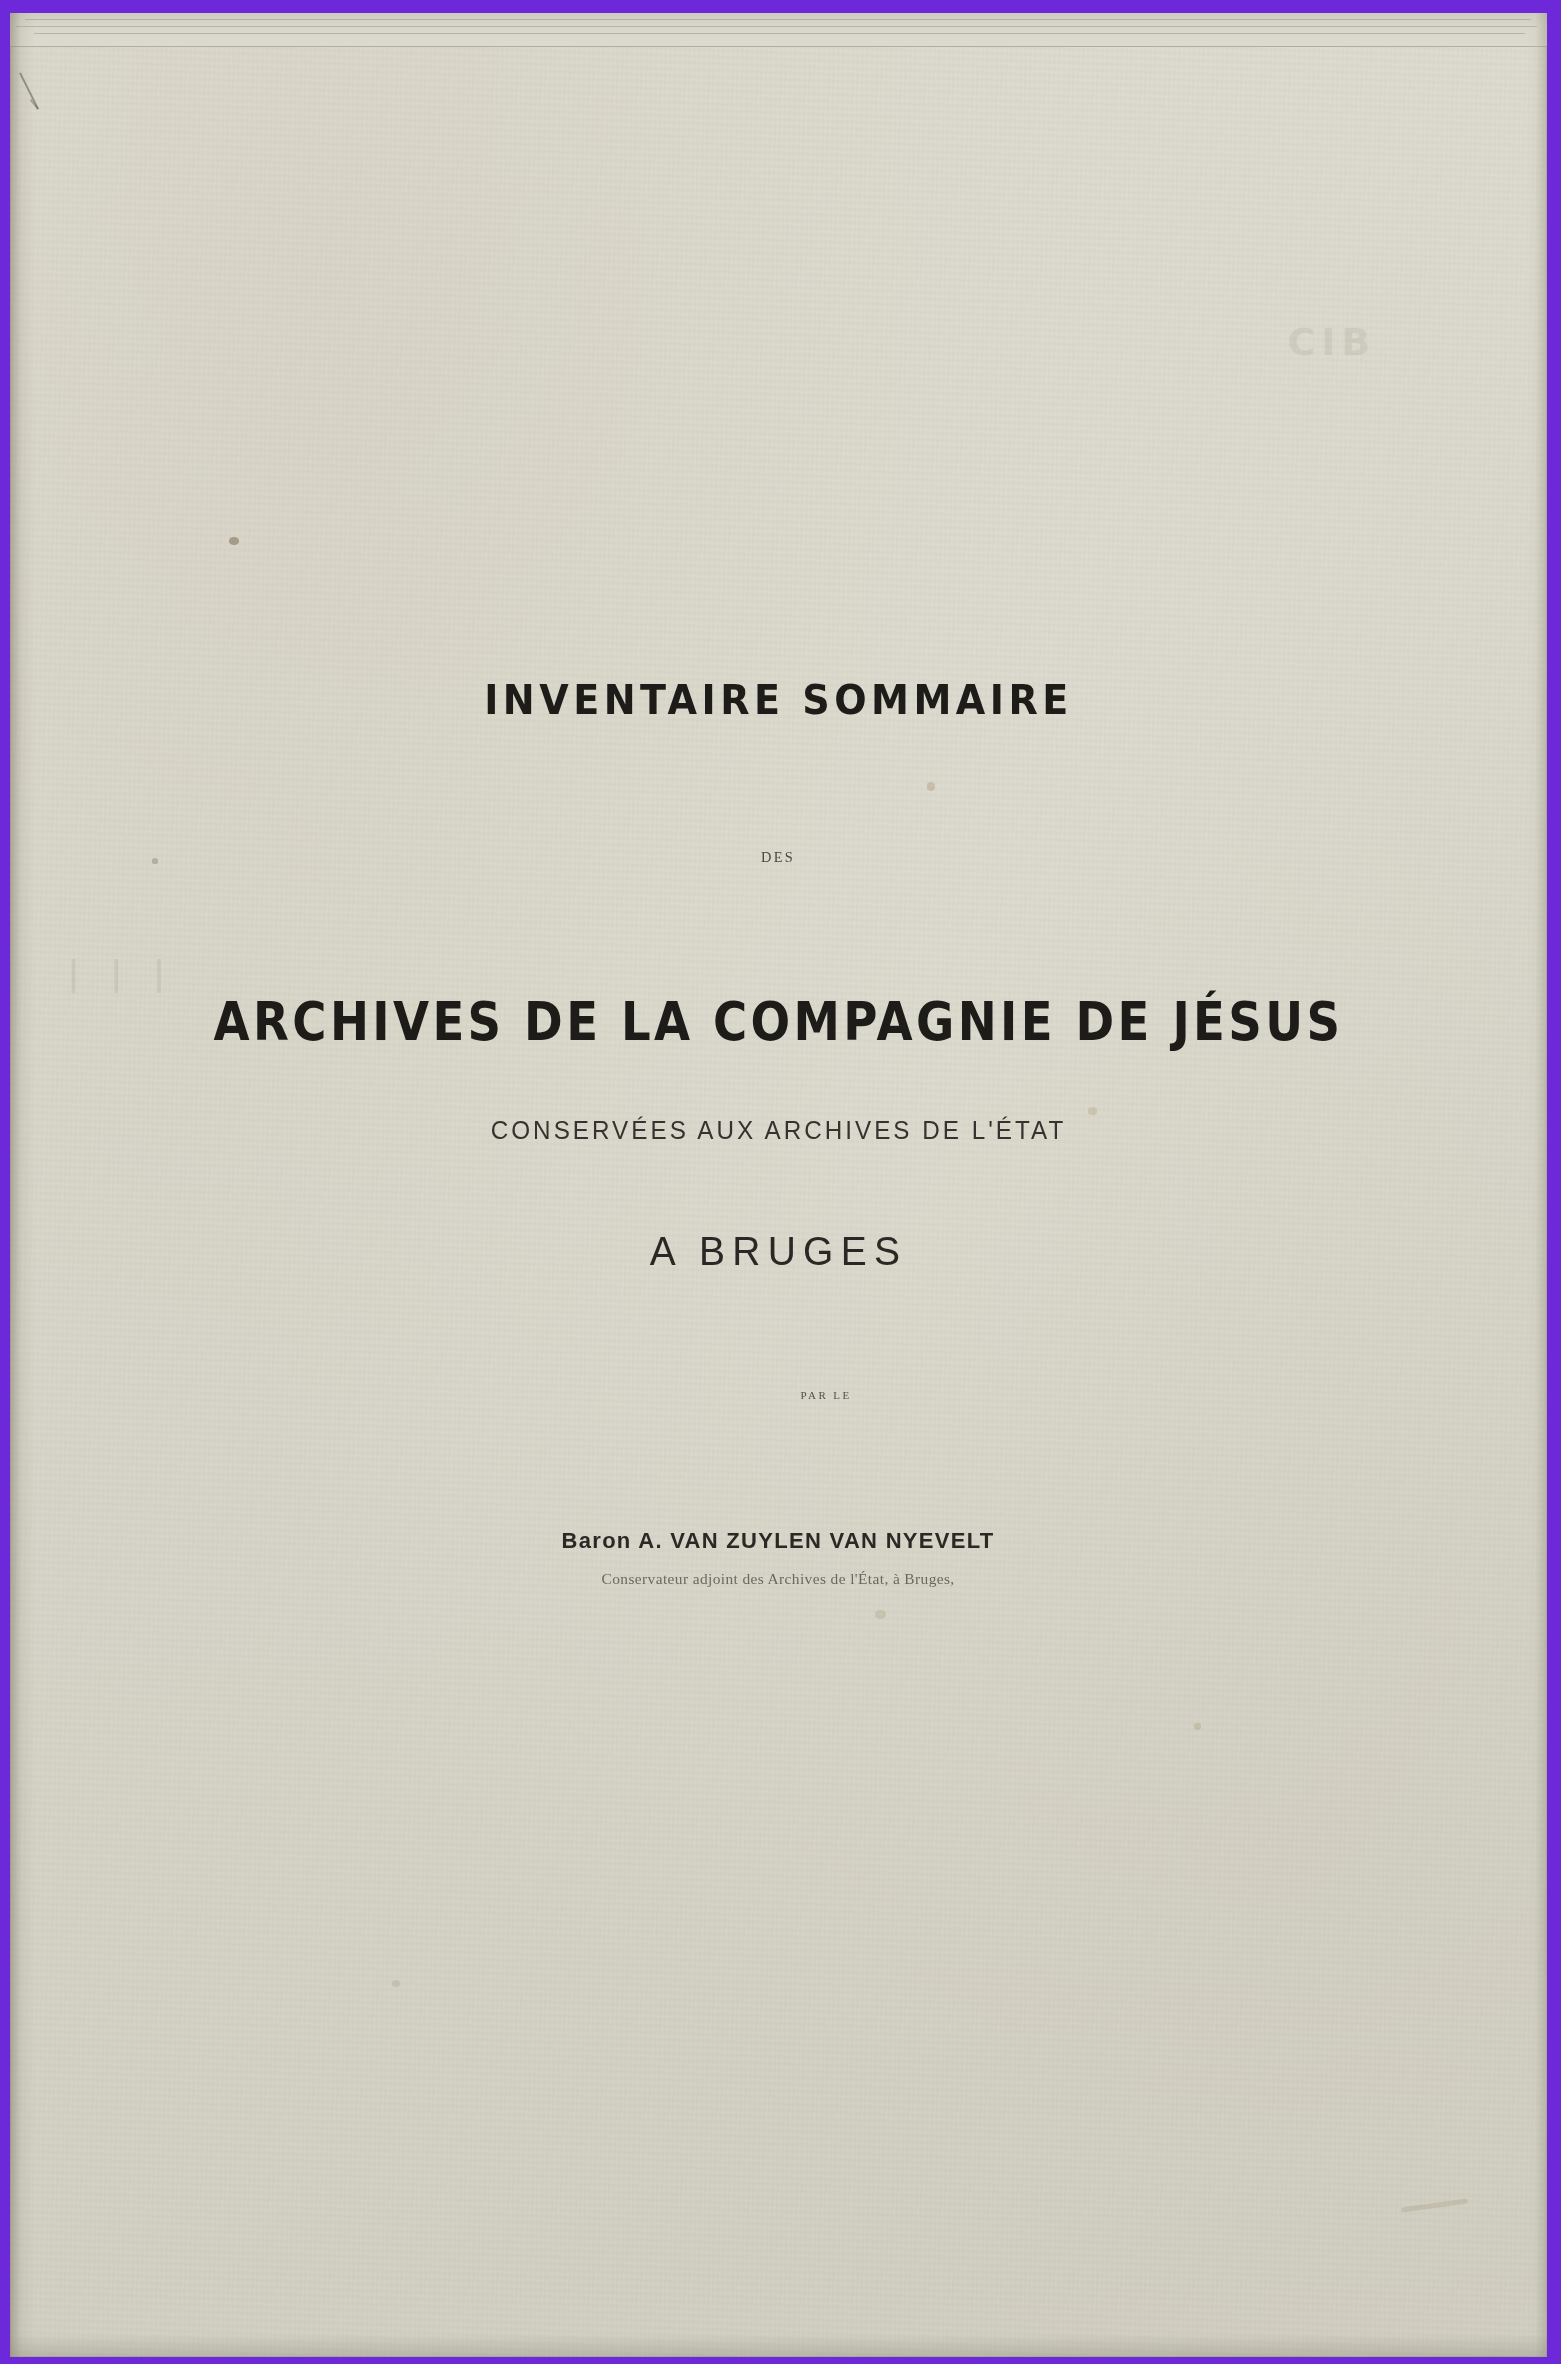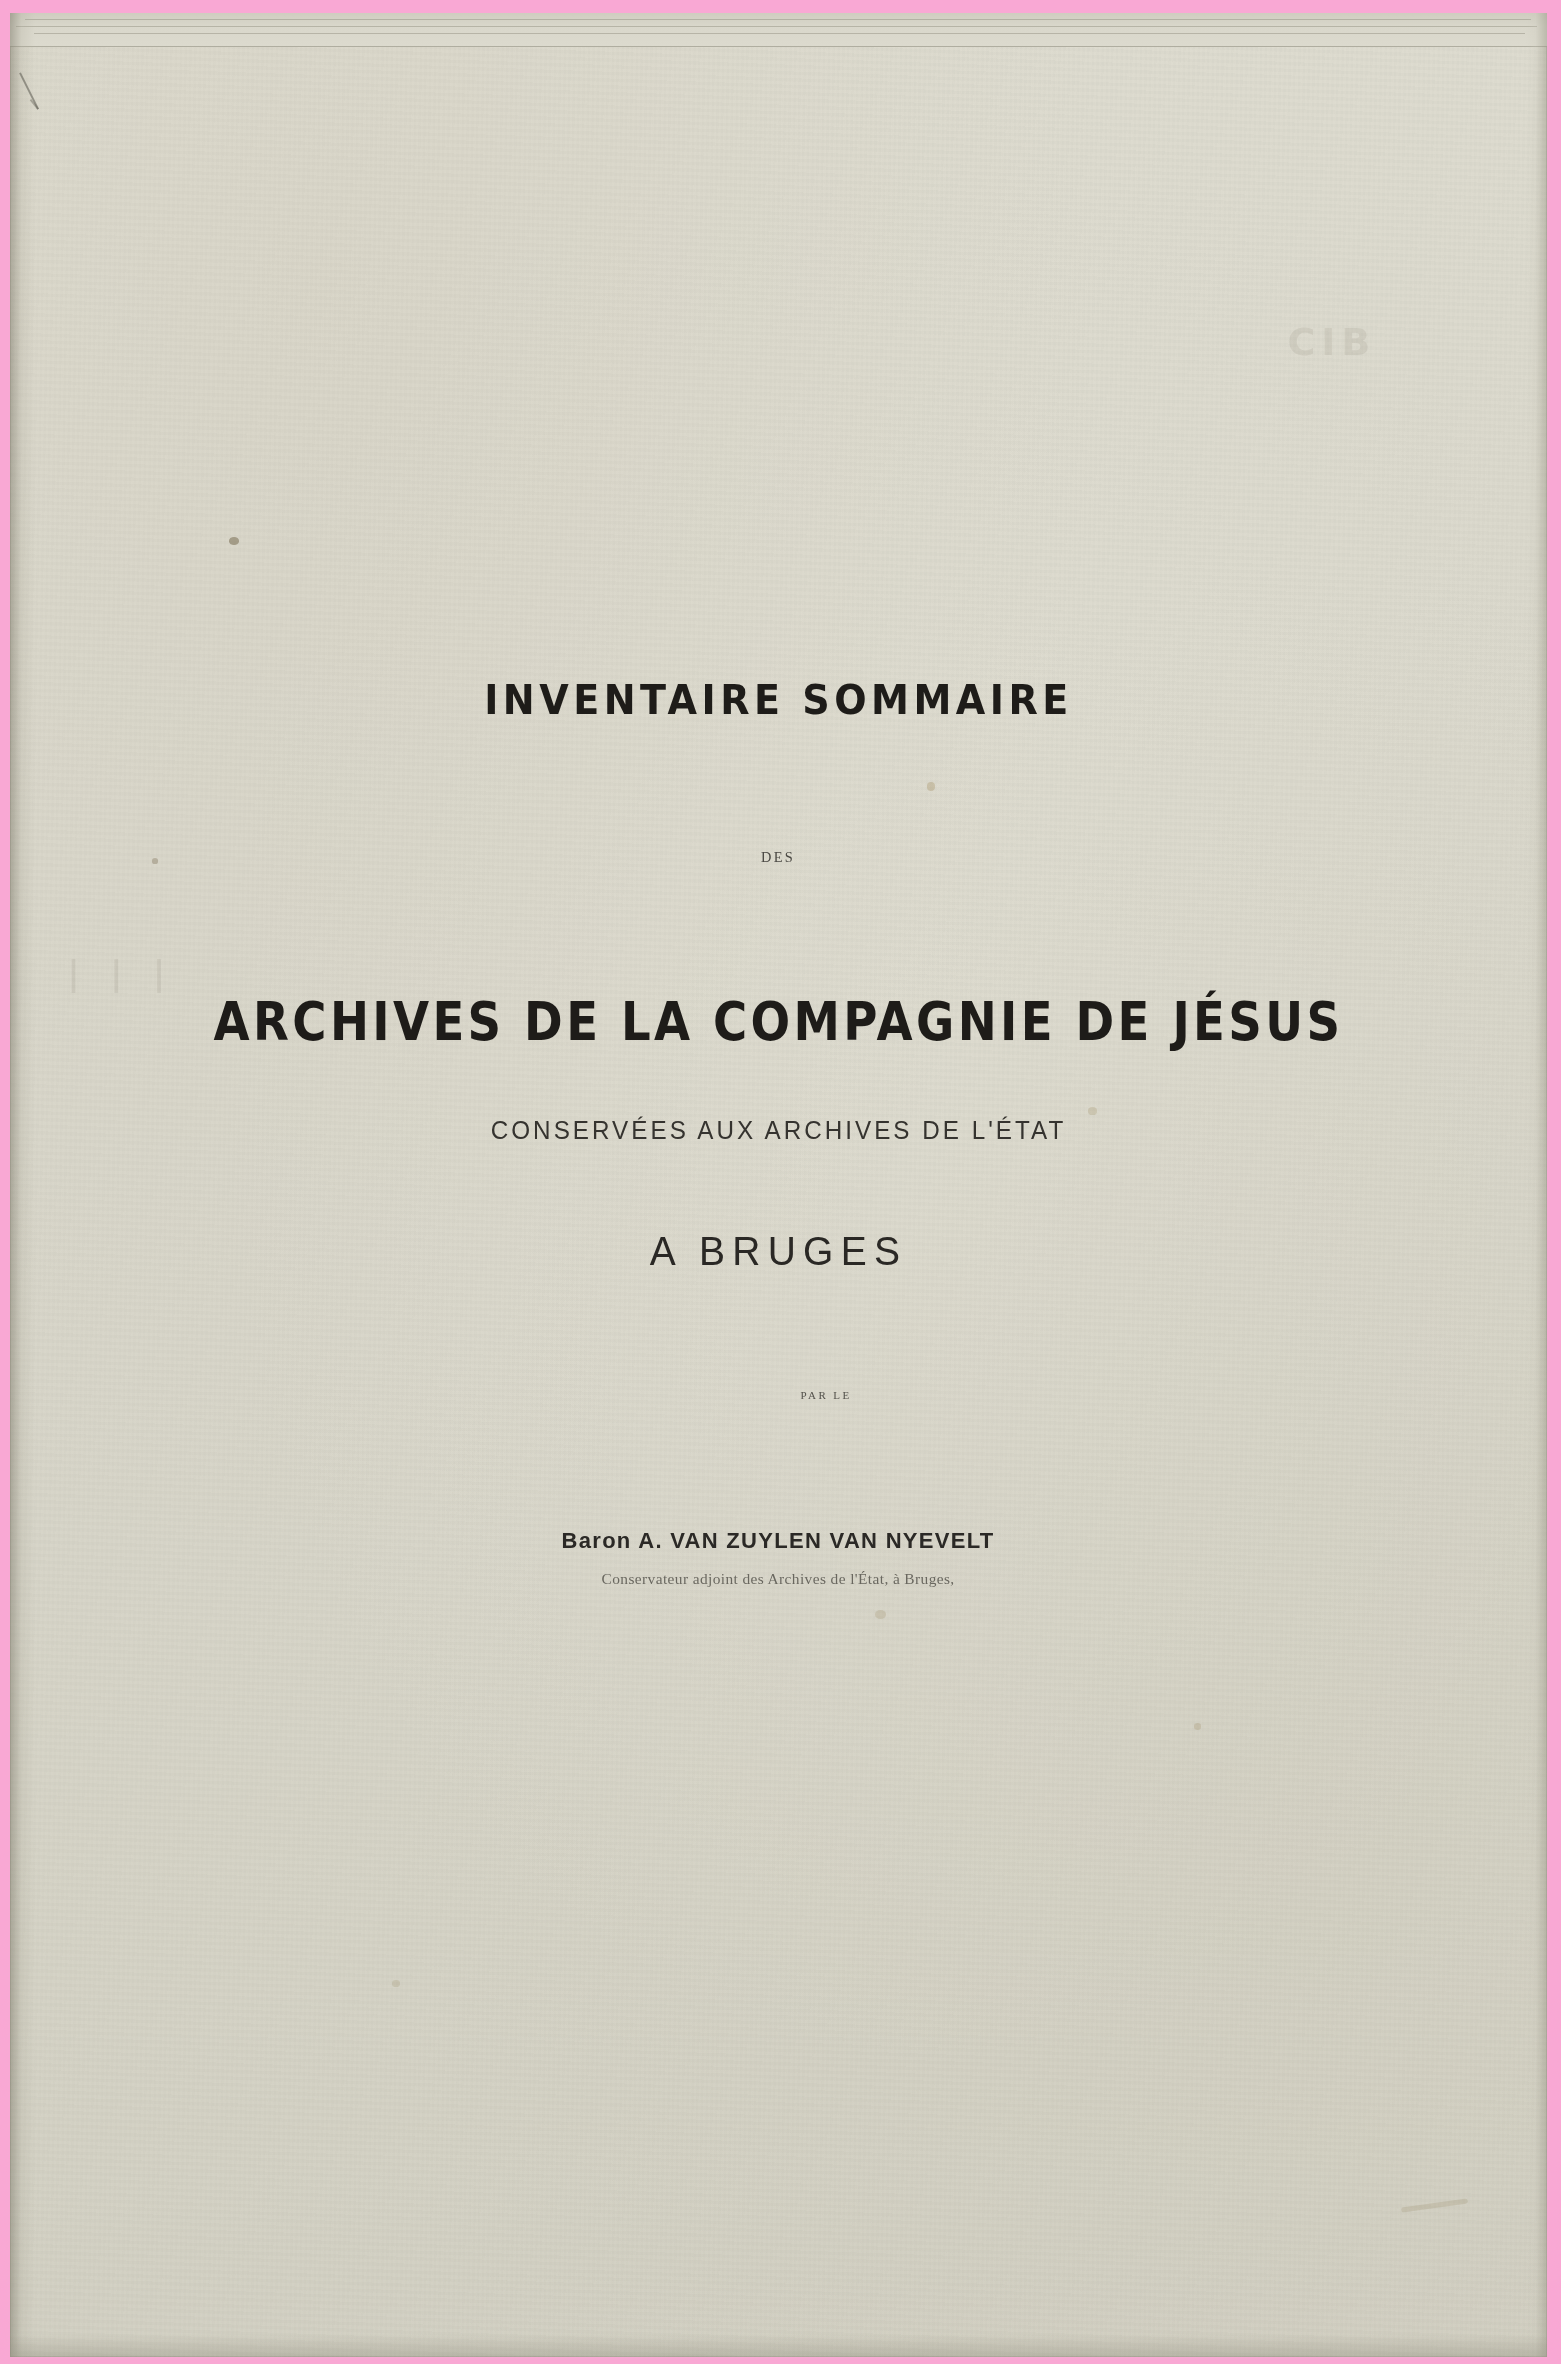--- a/index.html
+++ b/index.html
@@ -12,21 +12,21 @@
     height: 2364px;
     overflow: hidden;
     font-family: "Liberation Sans", sans-serif;
   }
 
   
   #scan {
     position: relative;
     width: 1561px;
     height: 2364px;
-    background: #f9a8d4;
+    background: #6d28d9;
   }
 
   
   #sheet {
     position: absolute;
     left: 9.6px;
     top: 13.4px;
     width: 1537px;
     height: 2344px;
     background:

